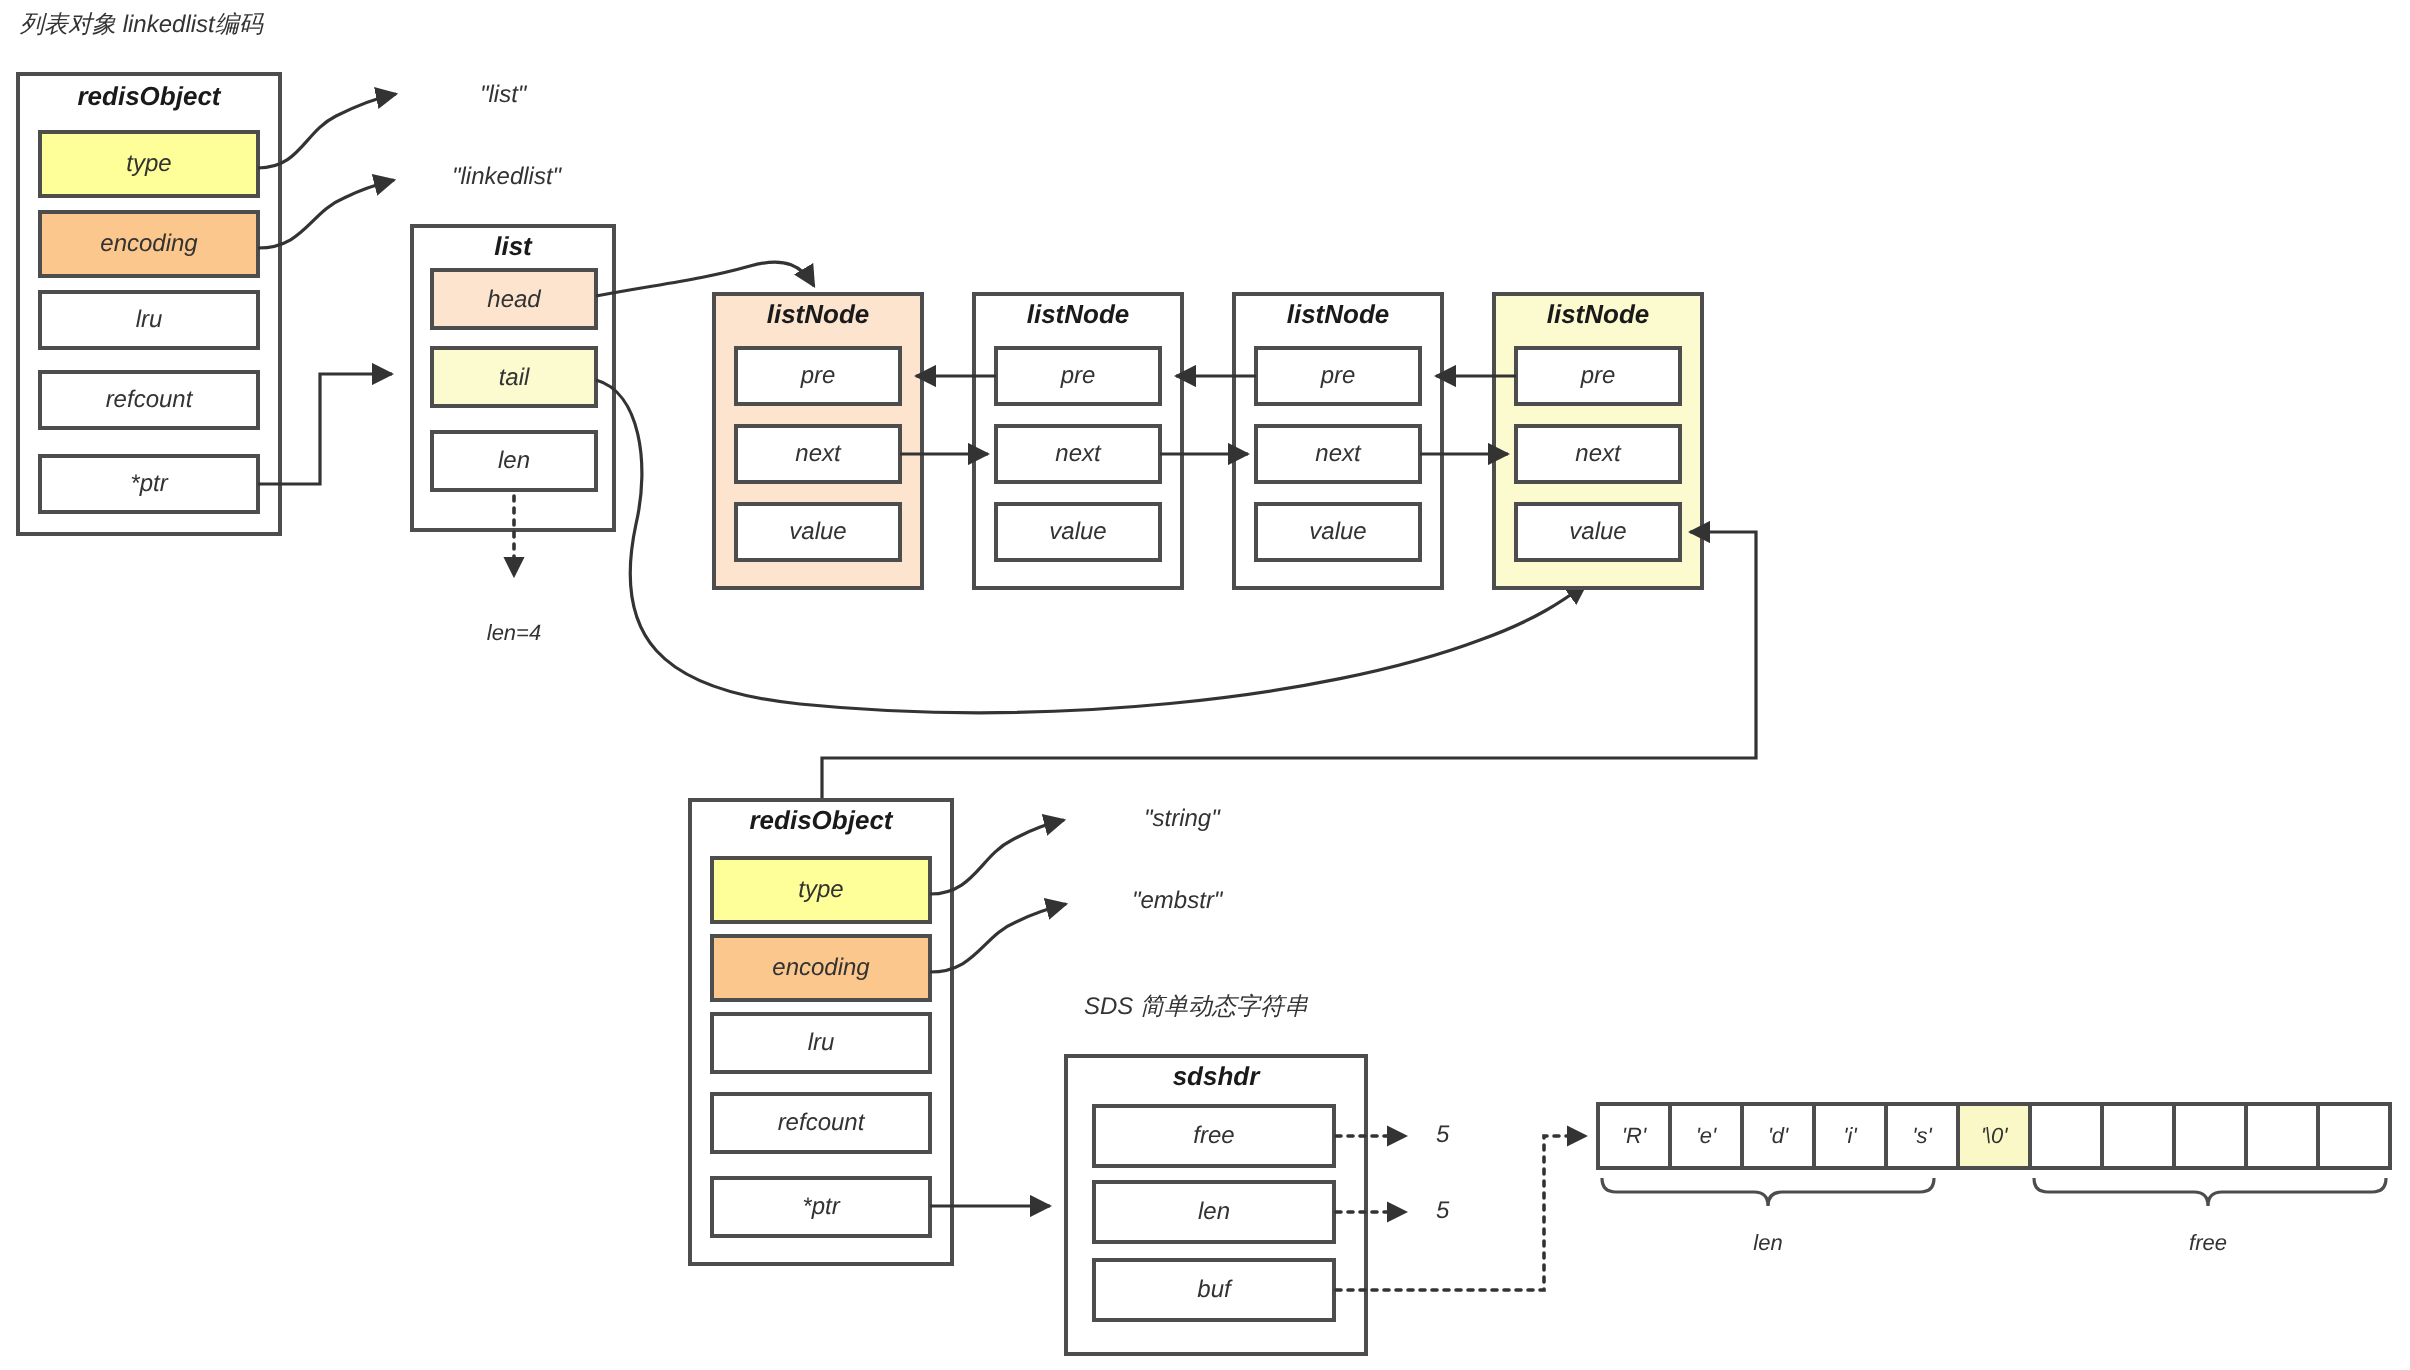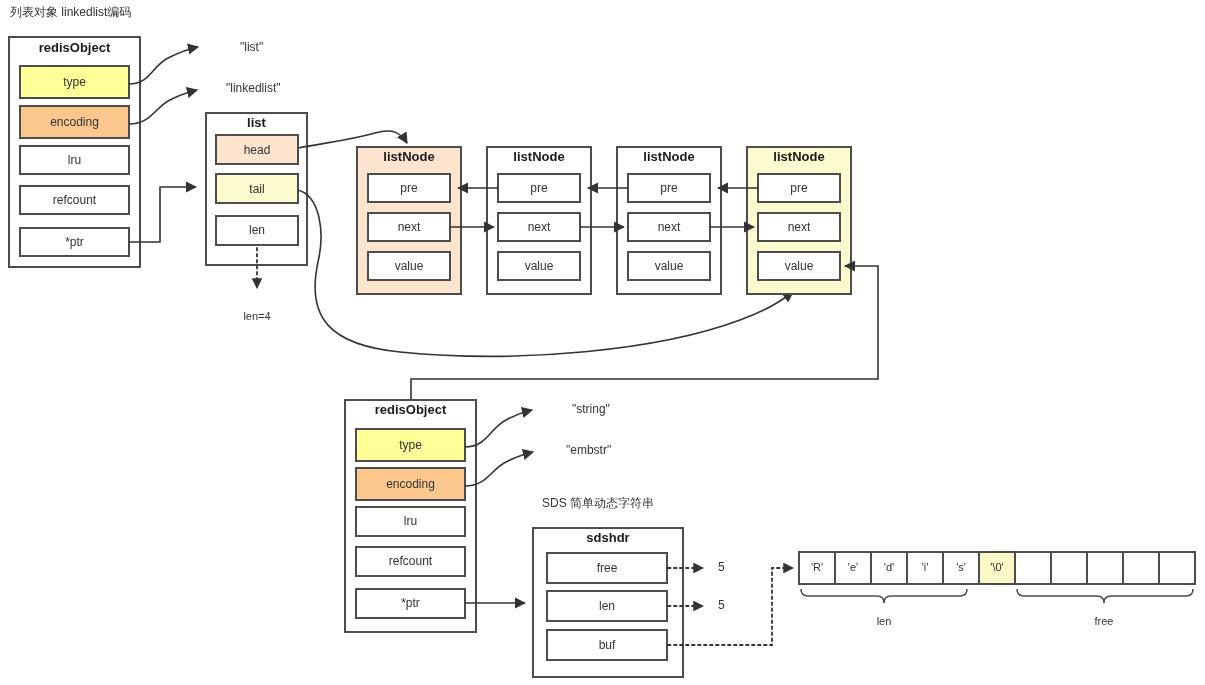--- a/index.html
+++ b/index.html
@@ -3,21 +3,21 @@
 <meta charset="utf-8">
 <style>
   html,body{margin:0;padding:0;background:#ffffff;}
   body{
     width:1205px;height:685px;
     font-family:"Liberation Sans","DejaVu Sans",sans-serif;
     color:#333333;
     overflow:hidden;
     position:relative;
   }
-  #stage{position:absolute;left:0;top:0;width:1205px;height:664px;}
+  #stage{position:absolute;left:0;top:0;width:1205px;height:664px;font-style:italic;}
   svg{position:absolute;left:0;top:0;width:1205px;height:685px;}
   .bx{fill:#ffffff;stroke:#4d4d4d;stroke-width:2;}
   .bx-outer{fill:#ffffff;stroke:#4d4d4d;stroke-width:2;}
   .lbl{font-family:"Liberation Sans","DejaVu Sans",sans-serif;font-size:12px;fill:#333333;text-anchor:middle;dominant-baseline:middle;}
   .lbl-b{font-family:"Liberation Sans","DejaVu Sans",sans-serif;font-size:13px;font-weight:bold;fill:#1a1a1a;text-anchor:middle;dominant-baseline:middle;}
   .lbl-s{font-family:"Liberation Sans","DejaVu Sans",sans-serif;font-size:11px;fill:#333333;text-anchor:middle;dominant-baseline:middle;}
   .lbl-l{font-family:"Liberation Sans","DejaVu Sans",sans-serif;font-size:12px;fill:#333333;text-anchor:start;dominant-baseline:middle;}
   .ln{stroke:#333333;stroke-width:1.6;fill:none;}
   .ln-d{stroke:#333333;stroke-width:1.8;fill:none;stroke-dasharray:2.5 3.5;stroke-linecap:round;}
   .brace{stroke:#4d4d4d;stroke-width:1.6;fill:none;}

